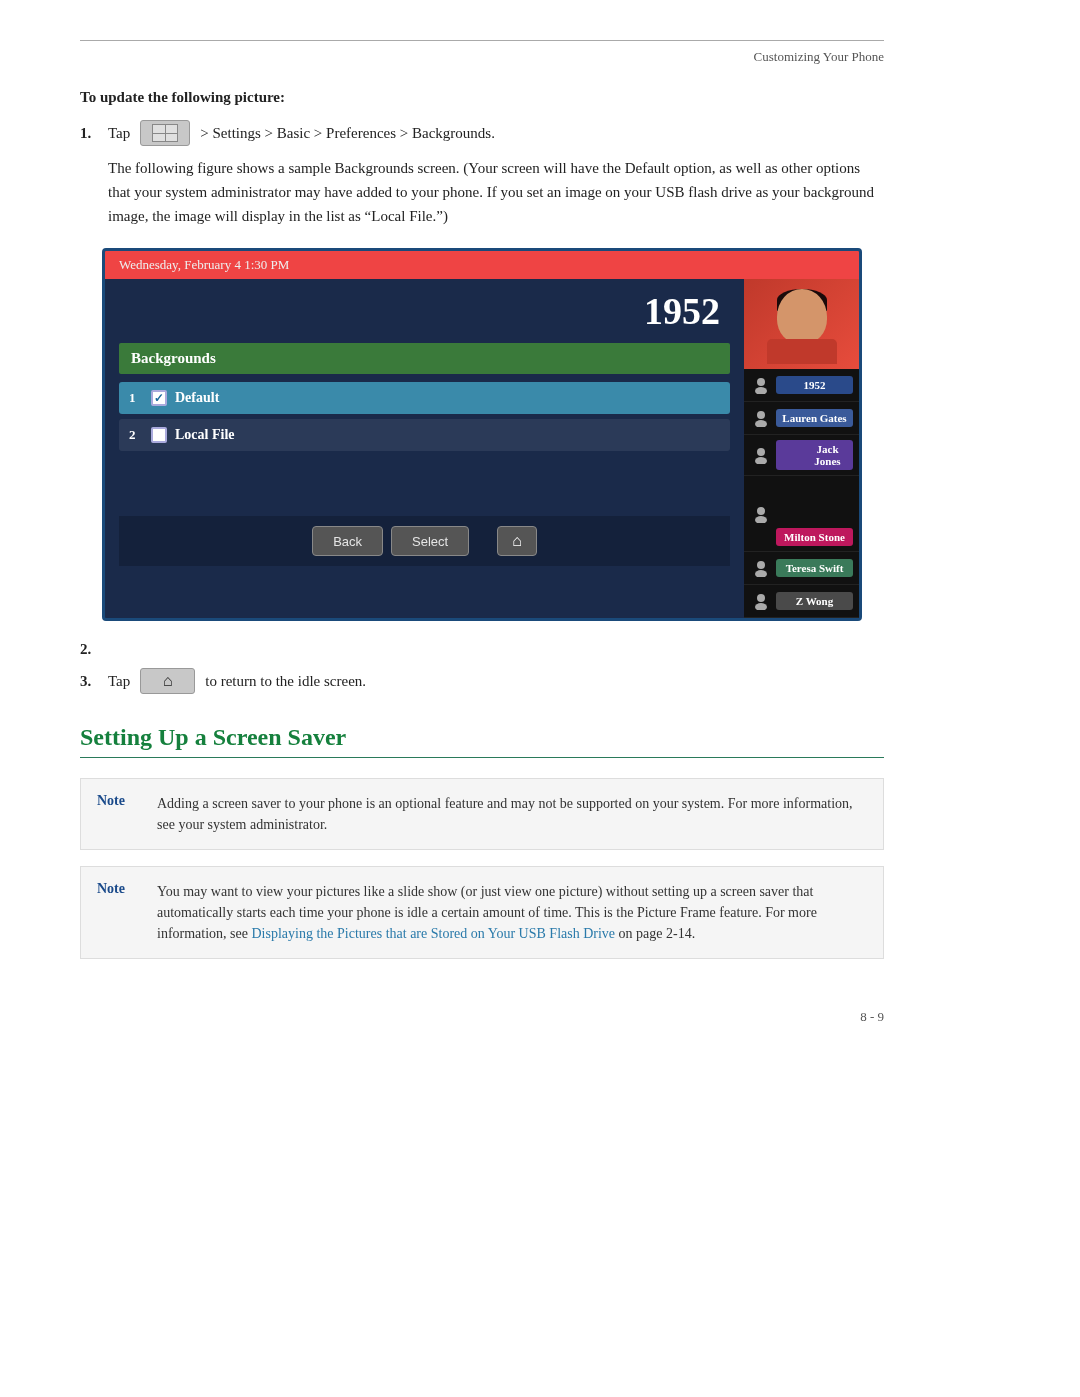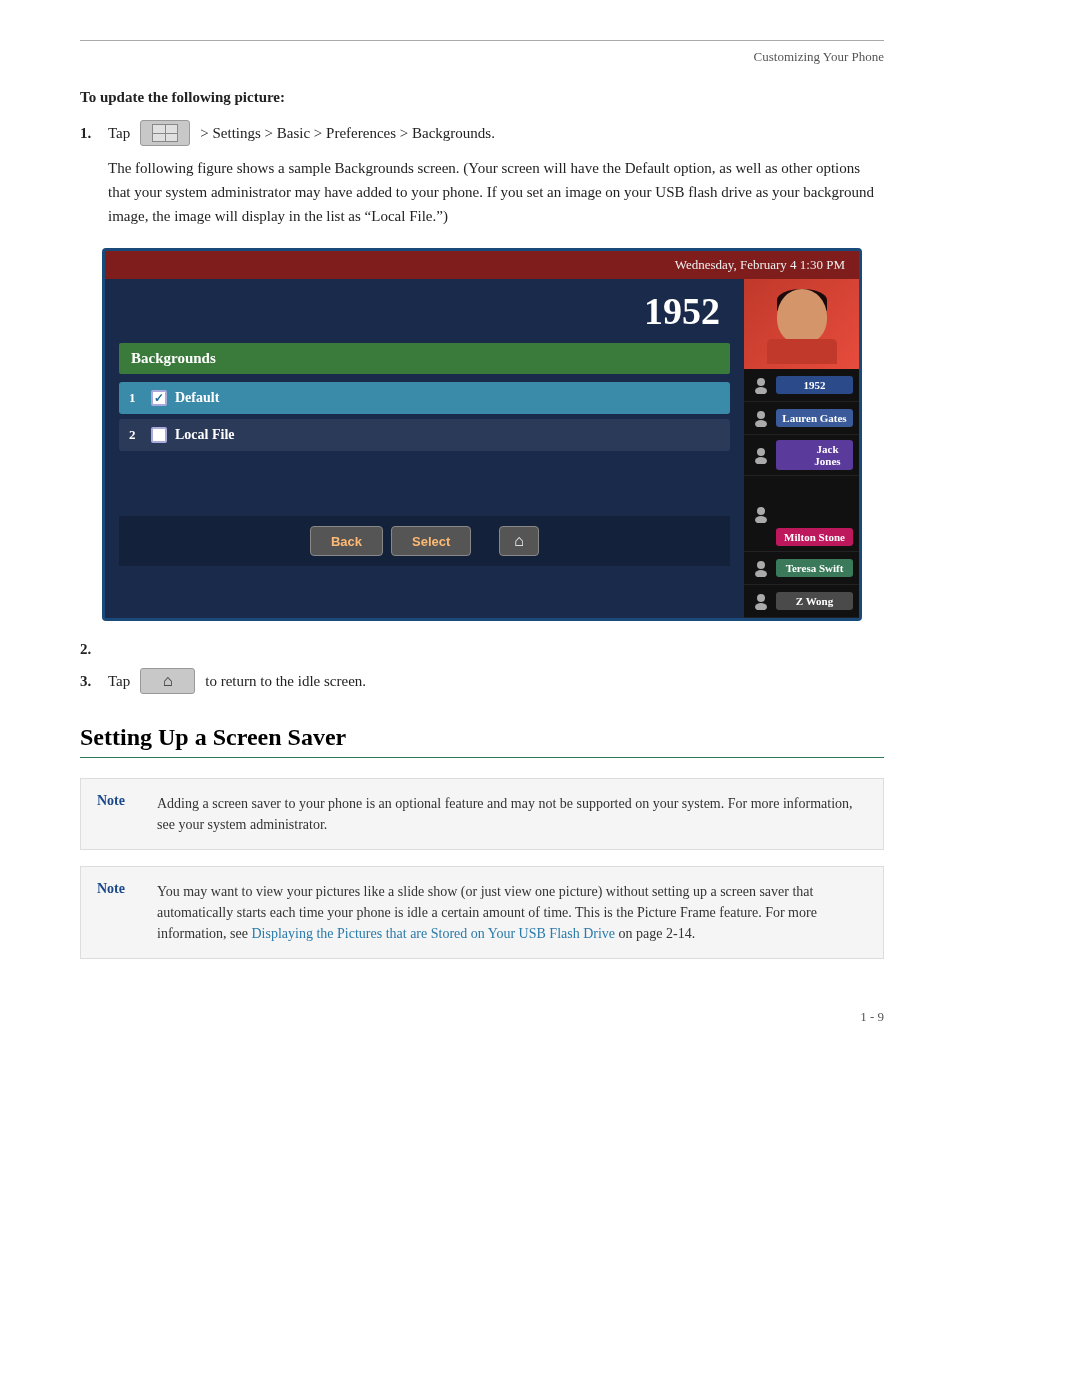--- a/index.html
+++ b/index.html
@@ -87,24 +87,24 @@
     .phone-mockup {
       width: 760px;
       margin: 20px auto 20px auto;
       border: 3px solid #1a4a7a;
       border-radius: 4px;
       background: #1a2a4a;
       overflow: hidden;
     }
 
     .phone-statusbar {
-      background: #7f1d1d;
-      color: #fff;
-      display: flex;
-      justify-content: flex-end;
+      background: #ef4444;
+      color: #fff;
+      display: flex;
+      justify-content: flex-start;
       align-items: center;
       padding: 6px 14px;
       font-size: 13px;
     }
 
     .phone-statusbar-left { color: #eee; }
 
     .phone-content-area {
       flex: 1;
       padding: 10px 14px;
@@ -184,26 +184,26 @@
       justify-content: center;
       gap: 8px;
       padding: 10px 14px;
       background: rgba(0,0,0,0.2);
       position: relative;
       z-index: 1;
     }
 
     .softkey-btn {
       background: #555;
-      color: #fdba74;
+      color: #e5e5e5;
       border: 1px solid #888;
       border-radius: 4px;
       padding: 5px 20px;
       font-size: 13px;
-      font-weight: bold;
+      font-weight: normal;
     }
 
     .softkey-home {
       background: #555;
       border: 1px solid #888;
       border-radius: 4px;
       padding: 5px 14px;
       color: #fff;
       font-size: 16px;
       margin-left: 20px;
@@ -314,21 +314,21 @@
       background: #c8c8c8;
       border: 1px solid #999;
       border-radius: 3px;
       padding: 3px 14px;
       font-size: 16px;
       min-width: 55px;
     }
 
     
     .section-title {
-      color: #000000;
+      color: #15803d;
       font-size: 24px;
       font-weight: bold;
       margin: 30px 0 20px 0;
       border-bottom: 1px solid #2a7a5a;
       padding-bottom: 6px;
     }
 
     .note-block {
       display: flex;
       gap: 20px;
@@ -531,15 +531,15 @@
     <span class="note-text">Adding a screen saver to your phone is an optional feature and may not be supported on your system. For more information, see your system administrator.</span>
   </div>
 
   <div class="note-block">
     <span class="note-label">Note</span>
     <span class="note-text">
       <span>You may want to view your pictures like a slide show (or just view one picture) without setting up a screen saver that automatically starts each time your phone is idle a certain amount of time. This is the Picture Frame feature. For more information, see </span><a class="note-link" href="#">Displaying the Pictures that are Stored on Your USB Flash Drive</a><span> on page 2-14.</span>
     </span>
   </div>
 
-  <div class="page-footer">1 - 9</div>
+  <div class="page-footer">8 - 9</div>
 
 </div>
 
 </body></html>

